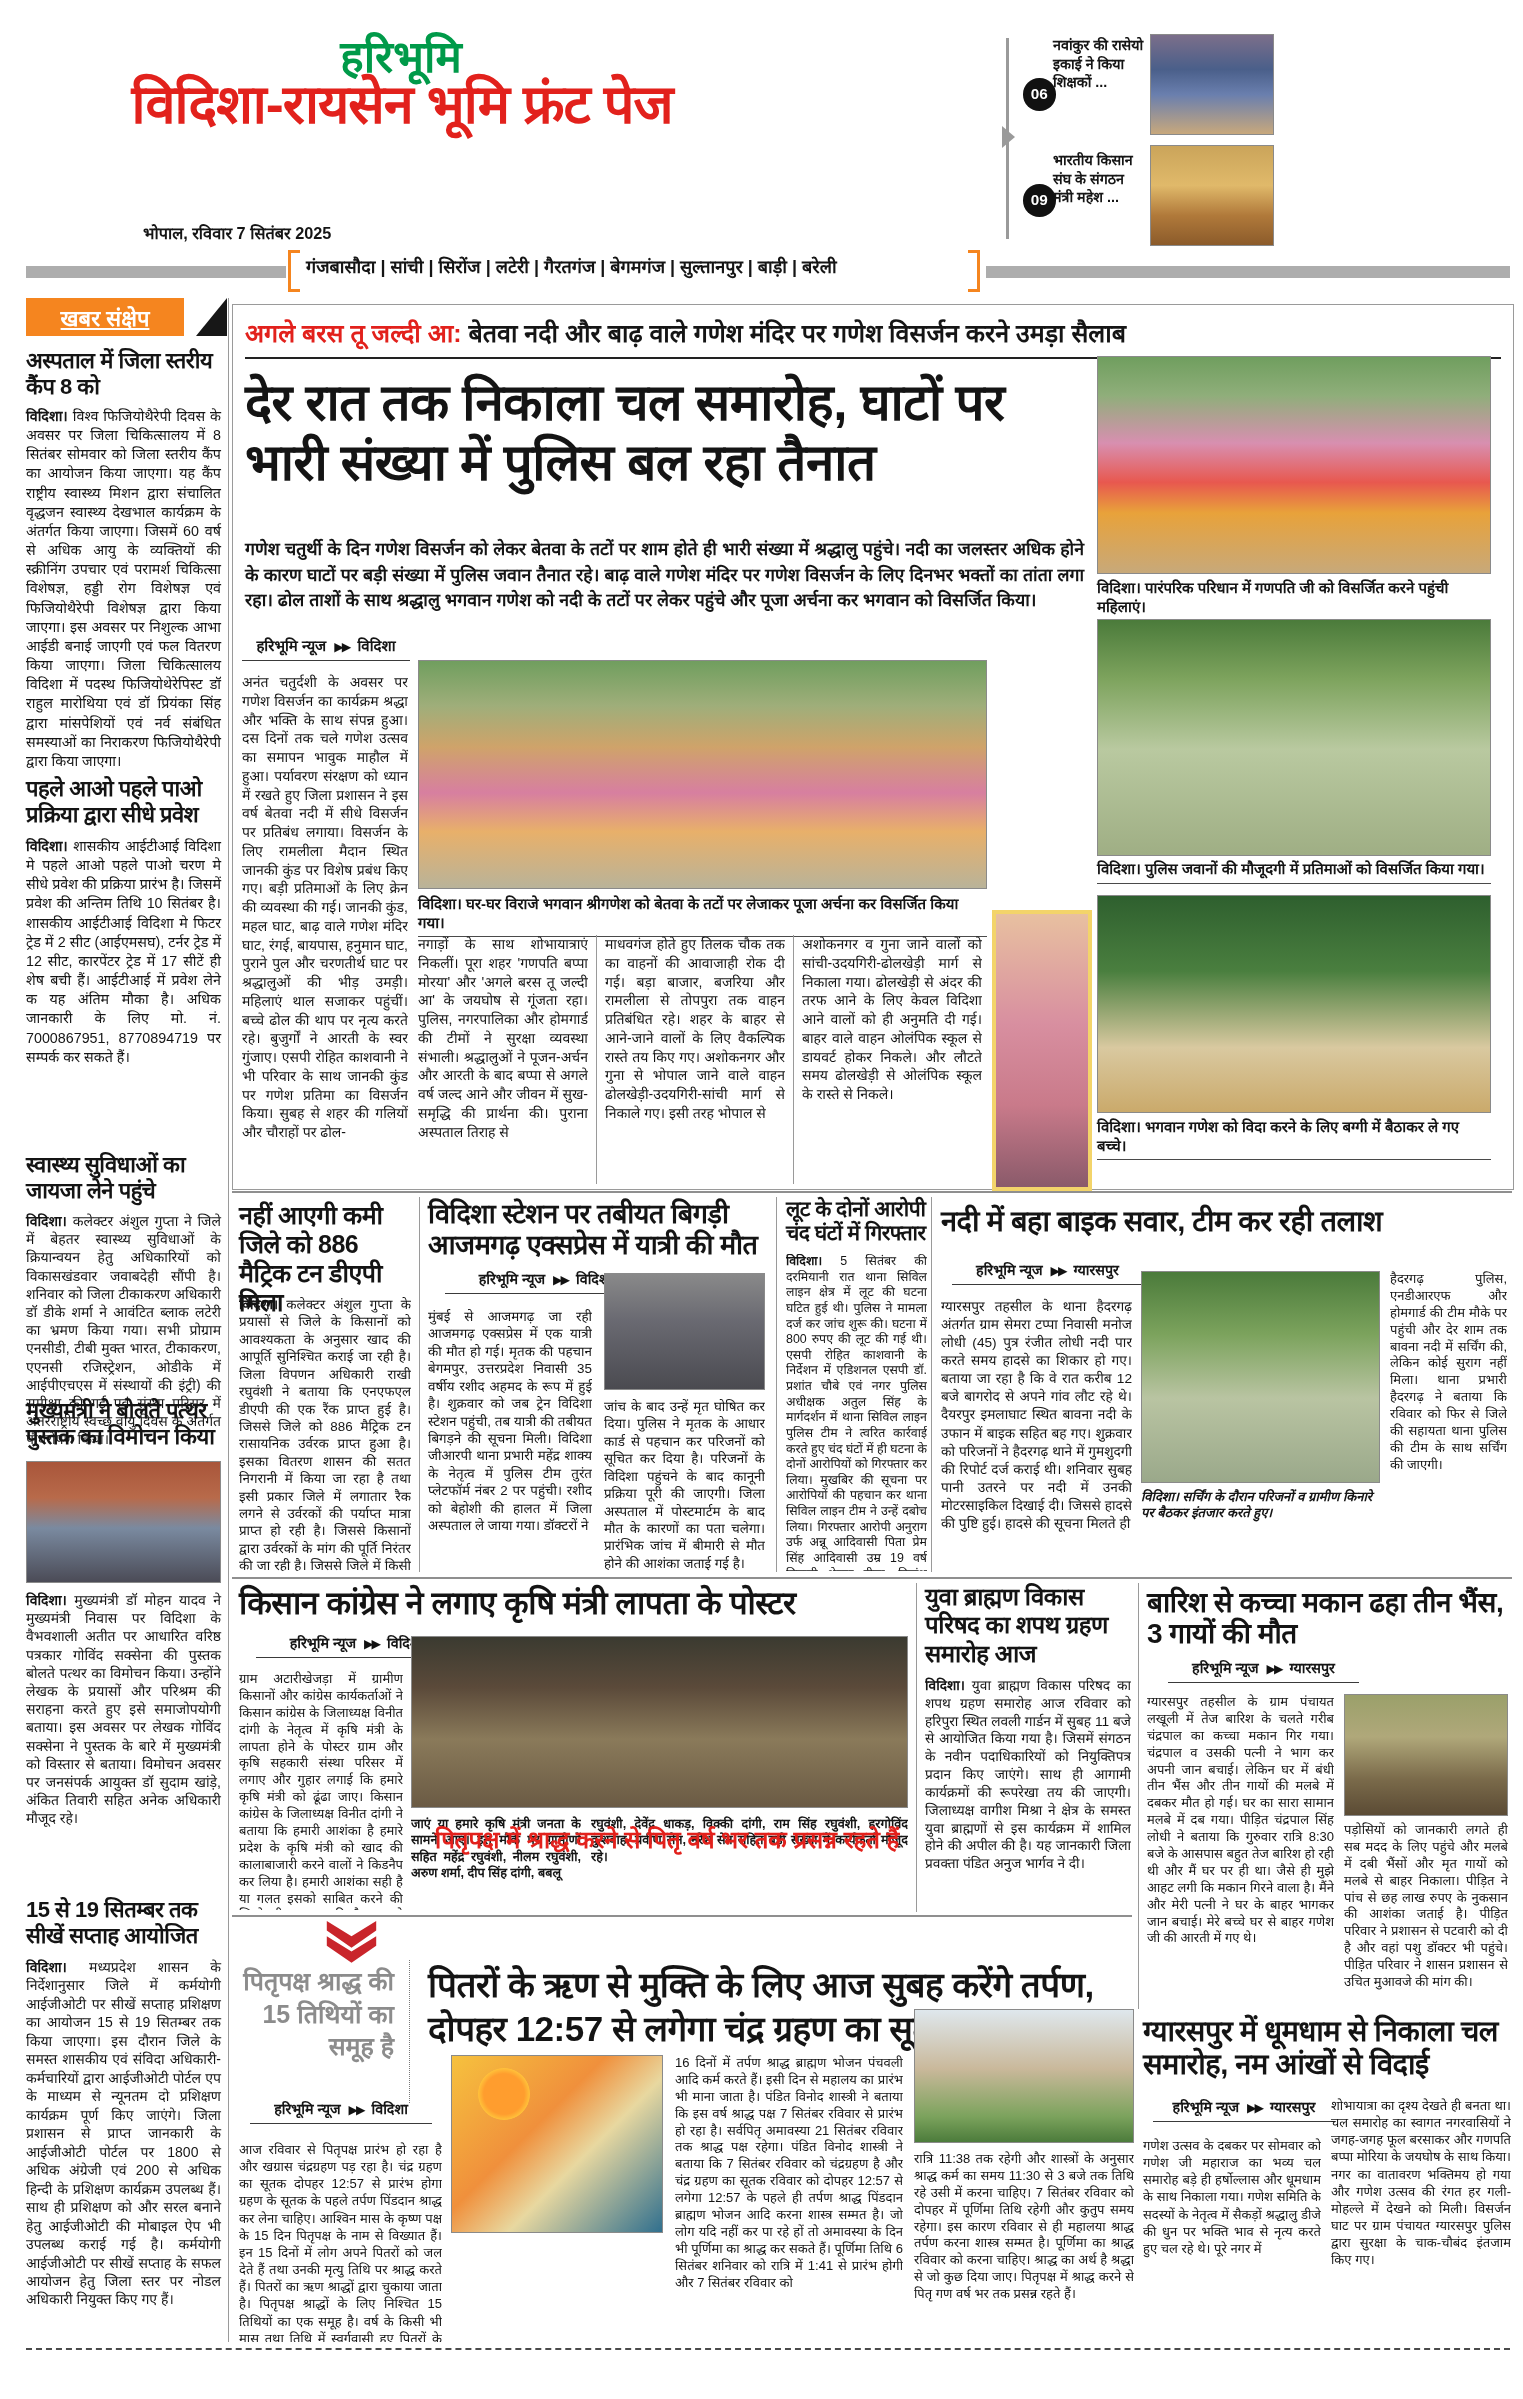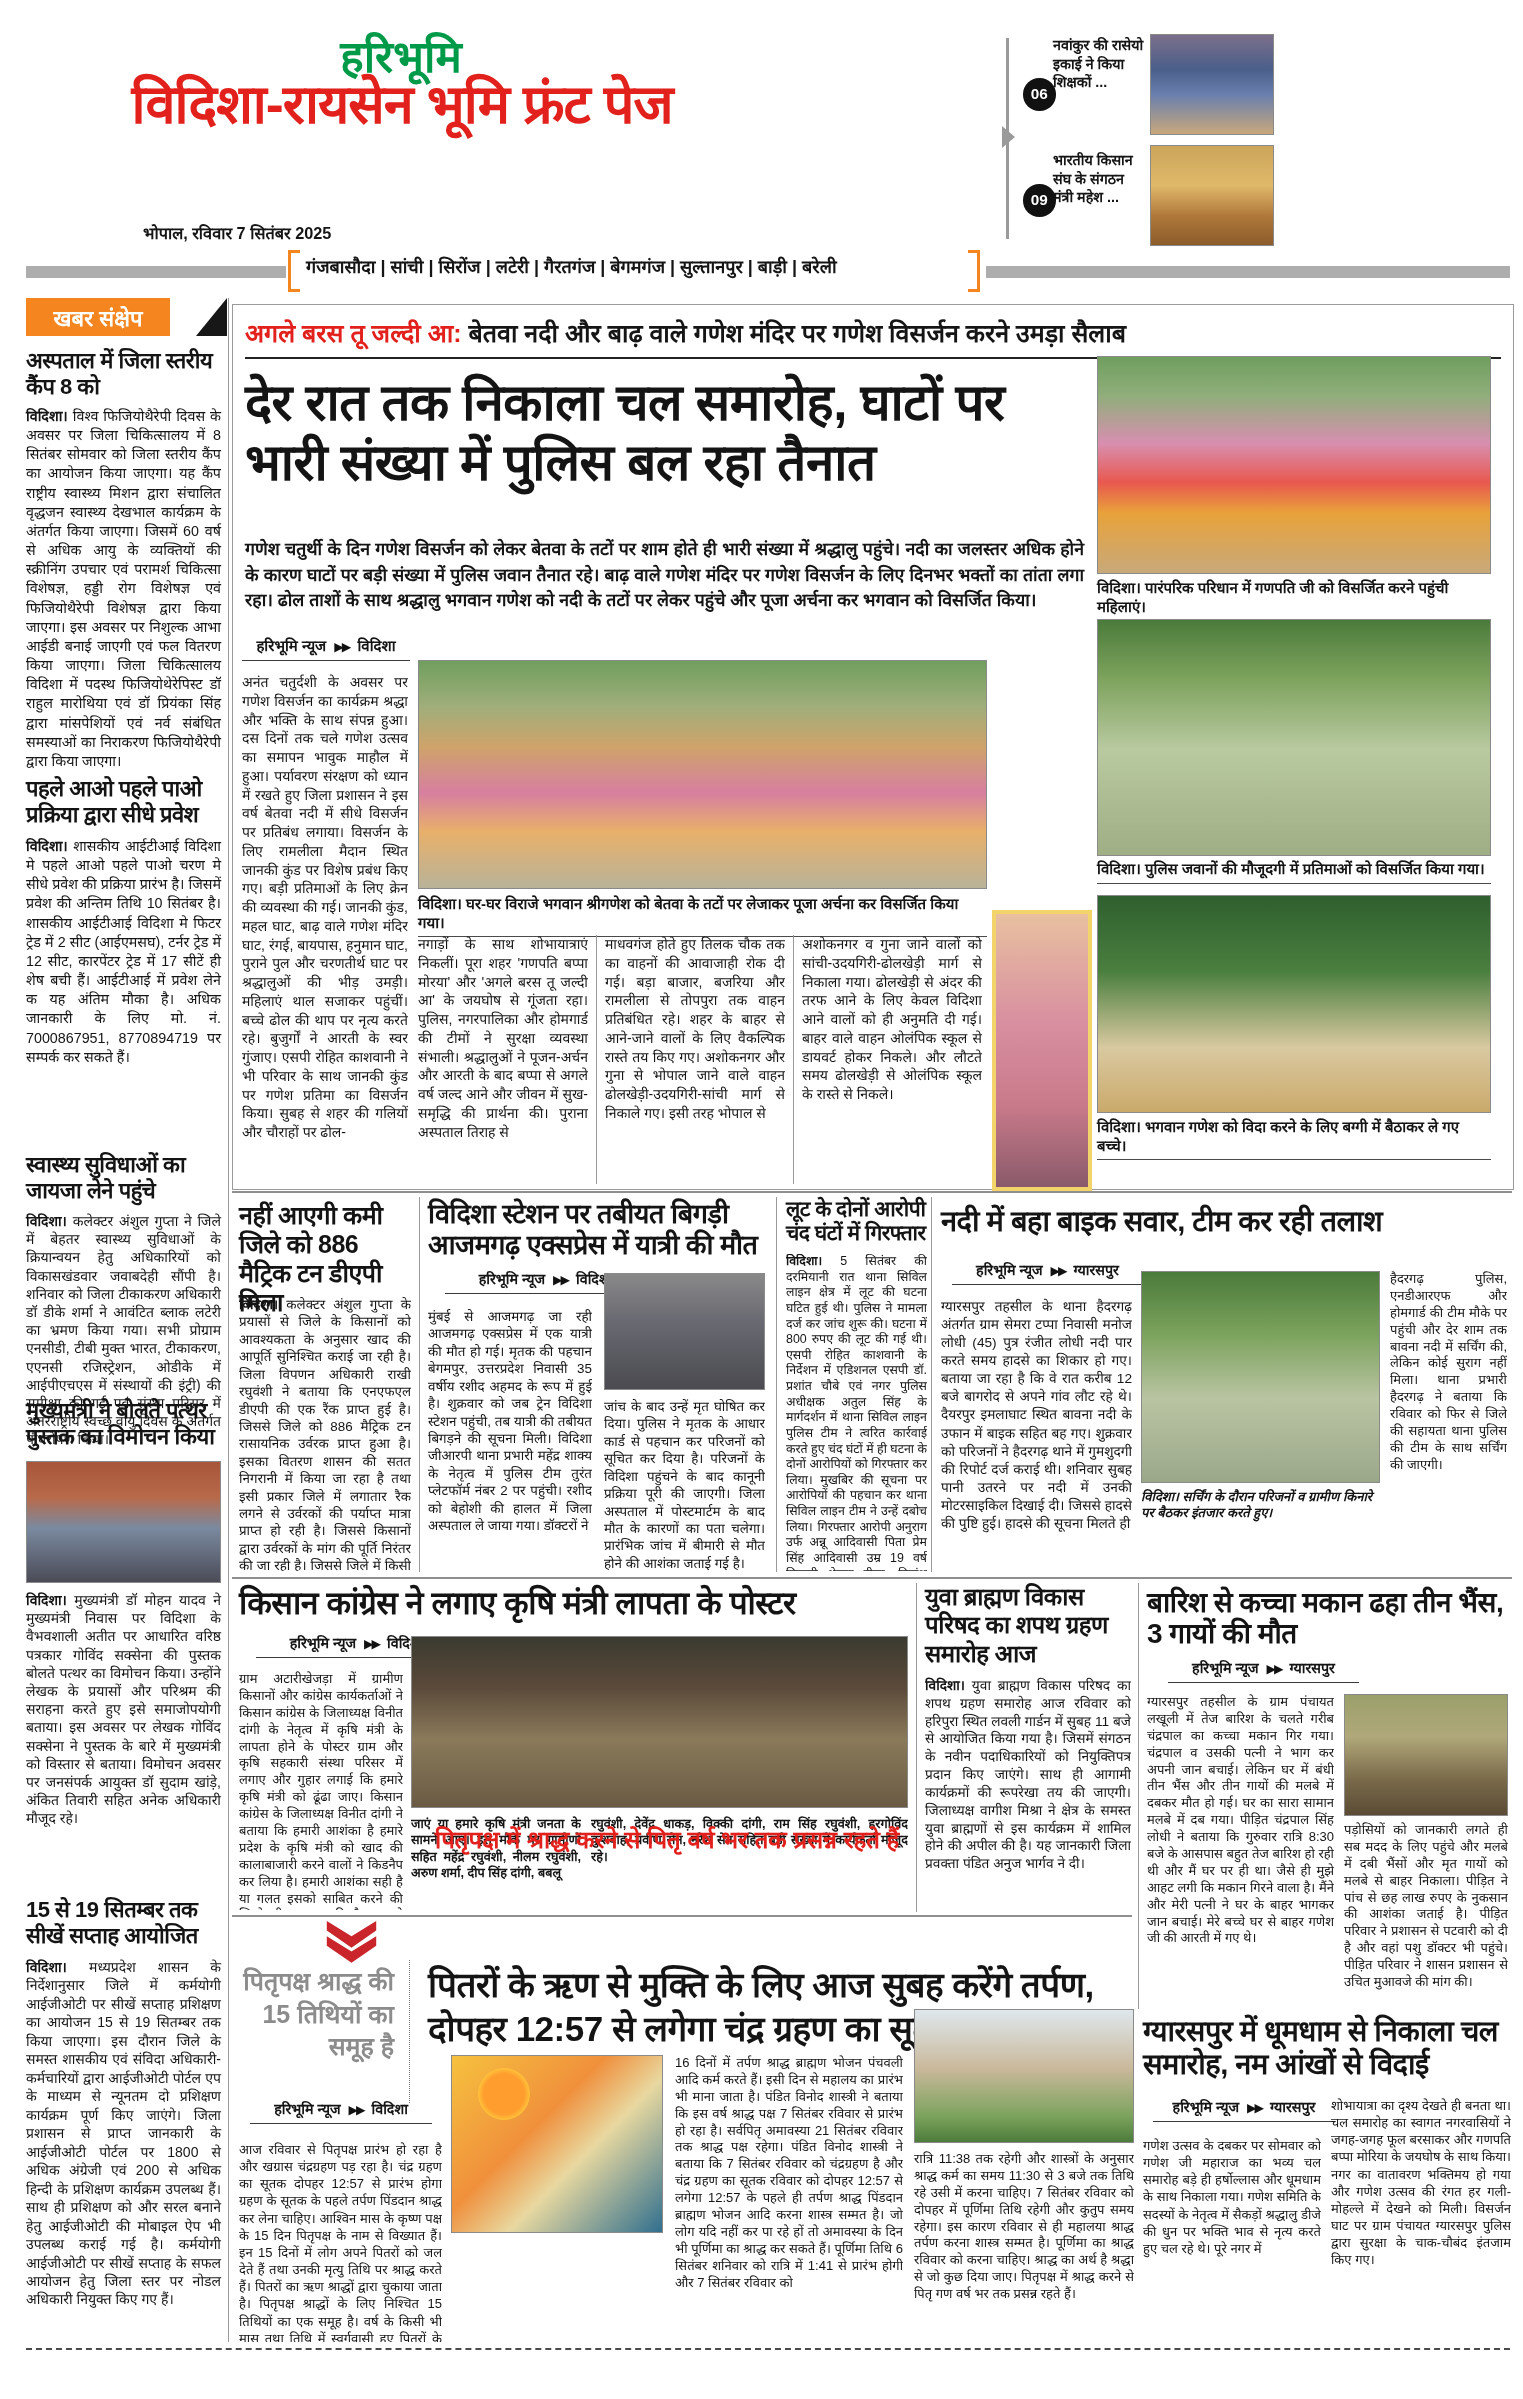--- a/index.html
+++ b/index.html
@@ -49,21 +49,21 @@
   <div class="abs photo" style="left:1150px;top:145px;width:124px;height:101px;background:linear-gradient(180deg,#caa45a 0%,#e0b96a 40%,#b0793a 70%,#8a5a2a 100%);"></div>
 
   <div class="abs graybar" style="left:26px;top:266px;width:260px;height:11.5px;"></div>
   <div class="abs bracket" style="left:288px;top:250px;width:8.6px;height:36px;border-width:3.8px 0 3.8px 3.8px;"></div>
   <div class="abs" style="left:306px;top:254px;width:660px;font-size:18px;font-weight:800;">गंजबासौदा | सांची | सिरोंज | लटेरी | गैरतगंज | बेगमगंज | सुल्तानपुर | बाड़ी | बरेली</div>
   <div class="abs bracket" style="left:968px;top:250px;width:8.6px;height:36px;border-width:3.8px 3.8px 3.8px 0;"></div>
   <div class="abs graybar" style="left:986px;top:266px;width:524px;height:11.5px;"></div>
 
   <div class="abs vline" style="left:228px;top:298px;height:2044px;"></div>
 
-  <div class="abs" style="left:26px;top:298px;width:144px;height:38px;background:#f5851f;color:#fff;display:flex;align-items:center;justify-content:center;font-size:22px;font-weight:800;">खबर संक्षेप</div>
+  <div class="abs" style="left:26px;top:298px;width:158px;height:38px;background:#f5851f;color:#fff;display:flex;align-items:center;justify-content:center;font-size:22px;font-weight:800;text-decoration:underline;">खबर संक्षेप</div>
   <div class="abs fold" style="left:196px;top:298px;width:31px;height:38px;"></div>
 
   <div class="abs headline" style="left:26px;top:348px;width:193px;font-size:22px;line-height:1.2;">अस्पताल में जिला स्तरीय कैंप 8 को</div>
   <div class="abs jtext" style="left:26px;top:407px;width:195px;font-size:14.3px;"><span class="lead-word">विदिशा।</span> <span>विश्व फिजियोथैरेपी दिवस के अवसर पर जिला चिकित्सालय में 8 सितंबर सोमवार को जिला स्तरीय कैंप का आयोजन किया जाएगा। यह कैंप राष्ट्रीय स्वास्थ्य मिशन द्वारा संचालित वृद्धजन स्वास्थ्य देखभाल कार्यक्रम के अंतर्गत किया जाएगा। जिसमें 60 वर्ष से अधिक आयु के व्यक्तियों की स्क्रीनिंग उपचार एवं परामर्श चिकित्सा विशेषज्ञ, हड्डी रोग विशेषज्ञ एवं फिजियोथैरेपी विशेषज्ञ द्वारा किया जाएगा। इस अवसर पर निशुल्क आभा आईडी बनाई जाएगी एवं फल वितरण किया जाएगा। जिला चिकित्सालय विदिशा में पदस्थ फिजियोथेरेपिस्ट डॉ राहुल मारोथिया एवं डॉ प्रियंका सिंह द्वारा मांसपेशियों एवं नर्व संबंधित समस्याओं का निराकरण फिजियोथैरेपी द्वारा किया जाएगा।</span></div>
 
   <div class="abs headline" style="left:26px;top:776px;width:193px;font-size:22px;line-height:1.2;">पहले आओ पहले पाओ प्रक्रिया द्वारा सीधे प्रवेश</div>
   <div class="abs jtext" style="left:26px;top:837px;width:195px;font-size:14.3px;"><span class="lead-word">विदिशा।</span> <span>शासकीय आईटीआई विदिशा मे पहले आओ पहले पाओ चरण मे सीधे प्रवेश की प्रक्रिया प्रारंभ है। जिसमें प्रवेश की अन्तिम तिथि 10 सितंबर है। शासकीय आईटीआई विदिशा मे फिटर ट्रेड में 2 सीट (आईएमसघ), टर्नर ट्रेड में 12 सीट, कारपेंटर ट्रेड में 17 सीटें ही शेष बची हैं। आईटीआई में प्रवेश लेने क यह अंतिम मौका है। अधिक जानकारी के लिए मो. नं. 7000867951, 8770894719 पर सम्पर्क कर सकते हैं।</span></div>
 
   <div class="abs headline" style="left:26px;top:1152px;width:193px;font-size:22px;line-height:1.2;">स्वास्थ्य सुविधाओं का जायजा लेने पहुंचे</div>
   <div class="abs jtext" style="left:26px;top:1212px;width:195px;font-size:14px;line-height:1.3;"><span class="lead-word">विदिशा।</span> <span>कलेक्टर अंशुल गुप्ता ने जिले में बेहतर स्वास्थ्य सुविधाओं के क्रियान्वयन हेतु अधिकारियों को विकासखंडवार जवाबदेही सौंपी है। शनिवार को जिला टीकाकरण अधिकारी डॉ डीके शर्मा ने आवंटित ब्लाक लटेरी का भ्रमण किया गया। सभी प्रोग्राम एनसीडी, टीबी मुक्त भारत, टीकाकरण, एएनसी रजिस्ट्रेशन, ओडीके में आईपीएचएस में संस्थायों की इंट्री) की समीक्षा की गई एवं संस्था परिसर में अंतरराष्ट्रीय स्वच्छ वायु दिवस के अंतर्गत पौधरोपण किया।</span></div>

